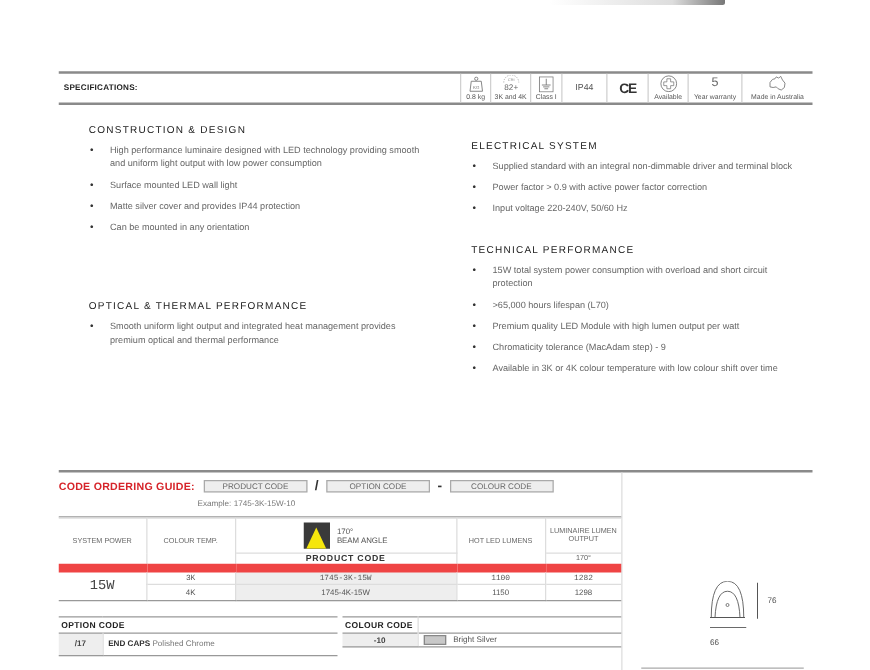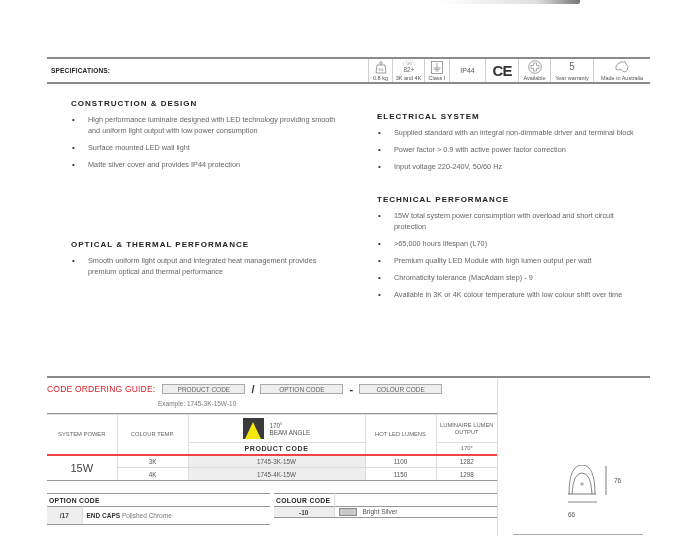--- a/index.html
+++ b/index.html
@@ -19,39 +19,39 @@
   .spec-icon .lbl { font-size: 5.5px; color: #555; white-space: nowrap; margin-top: 1px; }
   .spec-icon.w-weight { width: 24px; }
   .spec-icon.w-cri { width: 32px; }
   .spec-icon.w-class { width: 25px; }
   .spec-icon.w-ip { width: 36px; }
   .spec-icon.w-ce { width: 33px; }
   .spec-icon.w-avail { width: 32px; }
   .spec-icon.w-warr { width: 43px; }
   .spec-icon.w-made { width: 57px; }
   .ip-txt { font-size: 7px; color: #555; }
-  .ce-txt { font-size: 15px; color: #333; font-weight: bold; letter-spacing: -1px; }
+  .ce-txt { font-size: 11px; color: #333; font-weight: bold; letter-spacing: -1px; }
   .five-txt { font-size: 17px; color: #777; font-weight: 200; line-height: 14px; }
 
   
   .section { position: absolute; }
-  .section h3 { font-size: 8px; font-weight: bold; color: #222; letter-spacing: 1px; margin-bottom: 7px; }
+  .section h3 { font-size: 8px; font-weight: normal; color: #222; letter-spacing: 1px; margin-bottom: 7px; }
   .section ul { list-style: none; }
   .section li { position: relative; font-size: 7.3px; line-height: 10.5px; color: #666; padding-left: 17px; margin-bottom: 6.5px; }
   .section li::before { content: "•"; position: absolute; left: 1px; top: 0; color: #333; font-size: 8px; }
   #sec-construction { left: 71px; top: 99px; width: 270px; }
   #sec-optical { left: 71px; top: 240px; width: 270px; }
   #sec-electrical { left: 377px; top: 112px; width: 265px; }
   #sec-technical { left: 377px; top: 195px; width: 265px; }
 
   
   .order-rule { position: absolute; left: 47px; top: 376px; width: 603px; height: 2px; background: #8a8a8a; }
   .order-vline { position: absolute; left: 497px; top: 378px; width: 1px; height: 158px; background: #ddd; }
   .order-guide { position: absolute; left: 47px; top: 383px; display: flex; align-items: center; }
-  .order-title { font-size: 8.5px; font-weight: normal; color: #d6242a; letter-spacing: 0.2px; margin-right: 7px; }
+  .order-title { font-size: 8.5px; font-weight: bold; color: #d6242a; letter-spacing: 0.2px; margin-right: 7px; }
   .code-box { height: 10px; border: 1px solid #aaa; background: #eee; font-size: 6.5px; color: #666; display: flex; align-items: center; justify-content: center; }
   .code-box.prod { width: 83px; }
   .code-box.opt { width: 83px; }
   .code-box.col { width: 83px; }
   .sep { font-size: 11px; font-weight: bold; color: #333; margin: 0 6px; }
   .order-example { position: absolute; left: 158px; top: 400px; font-size: 6.5px; color: #777; }
   .order-bottom-rule { position: absolute; left: 47px; top: 413px; width: 450px; height: 1px; background: #999; }
 
   
   table.ptable { position: absolute; left: 47px; top: 414px; width: 450px; border-collapse: collapse; font-size: 6.3px; color: #555; }
@@ -61,21 +61,21 @@
   .hdr-small { font-size: 5.8px; line-height: 7px; color: #666; }
   .beam-cell { height: 28px; text-align: left !important; }
   .beam-wrap { display: flex; align-items: center; padding-left: 54px; }
   .beam-icon { width: 21px; height: 21px; background: #3a3a3a; position: relative; margin-right: 6px; overflow: hidden; }
   .beam-icon::after { content: ""; position: absolute; left: 2px; bottom: 0; border-left: 8.5px solid transparent; border-right: 8.5px solid transparent; border-bottom: 17px solid #f5e60c; }
   .beam-txt { font-size: 6.3px; line-height: 7px; color: #555; }
   .pc-hdr { font-size: 7px; font-weight: bold; color: #333; letter-spacing: 0.6px; height: 12px; }
   .sys-power { font-size: 11px; color: #444; }
   .code-cell { background: #eee; }
   table.ptable tr.data td { height: 13px; }
-  table.ptable tr.firstdata td { border-top: 2px solid #ef4444; }
+  table.ptable tr.firstdata td { border-top: 7px solid #ef4444; font-family: Liberation Mono, monospace; }
   table.ptable tr.lastdata td { border-bottom: 1px solid #999; }
 
   
   .opt-table { position: absolute; left: 47px; top: 493px; width: 223px; border-collapse: collapse; font-size: 6.5px; }
   .col-table { position: absolute; left: 274px; top: 493px; width: 223px; border-collapse: collapse; font-size: 6.5px; }
   .opt-table td, .col-table td { border-top: 1px solid #999; }
   .opt-hdr { font-weight: bold; color: #222; font-size: 6.8px; height: 13px; padding-left: 2px; letter-spacing: 0.3px; }
   .opt-code { width: 35px; background: #eee; text-align: center; font-weight: bold; color: #444; height: 18px; border-bottom: 1px solid #999; border-right: 1px solid #ddd; }
   .opt-desc { padding-left: 4px; color: #777; border-bottom: 1px solid #999; }
   .opt-desc b { color: #333; }
@@ -159,20 +159,21 @@
     </div>
   </div>
 </div>
 
 <div class="section" id="sec-construction">
   <h3>CONSTRUCTION &amp; DESIGN</h3>
   <ul>
     <li>High performance luminaire designed with LED technology providing smooth and uniform light output with low power consumption</li>
     <li>Surface mounted LED wall light</li>
     <li>Matte silver cover and provides IP44 protection</li>
+    <li>Can be mounted in any orientation</li>
   </ul>
 </div>
 
 <div class="section" id="sec-optical">
   <h3>OPTICAL &amp; THERMAL PERFORMANCE</h3>
   <ul>
     <li>Smooth uniform light output and integrated heat management provides premium optical and thermal performance</li>
   </ul>
 </div>
 

